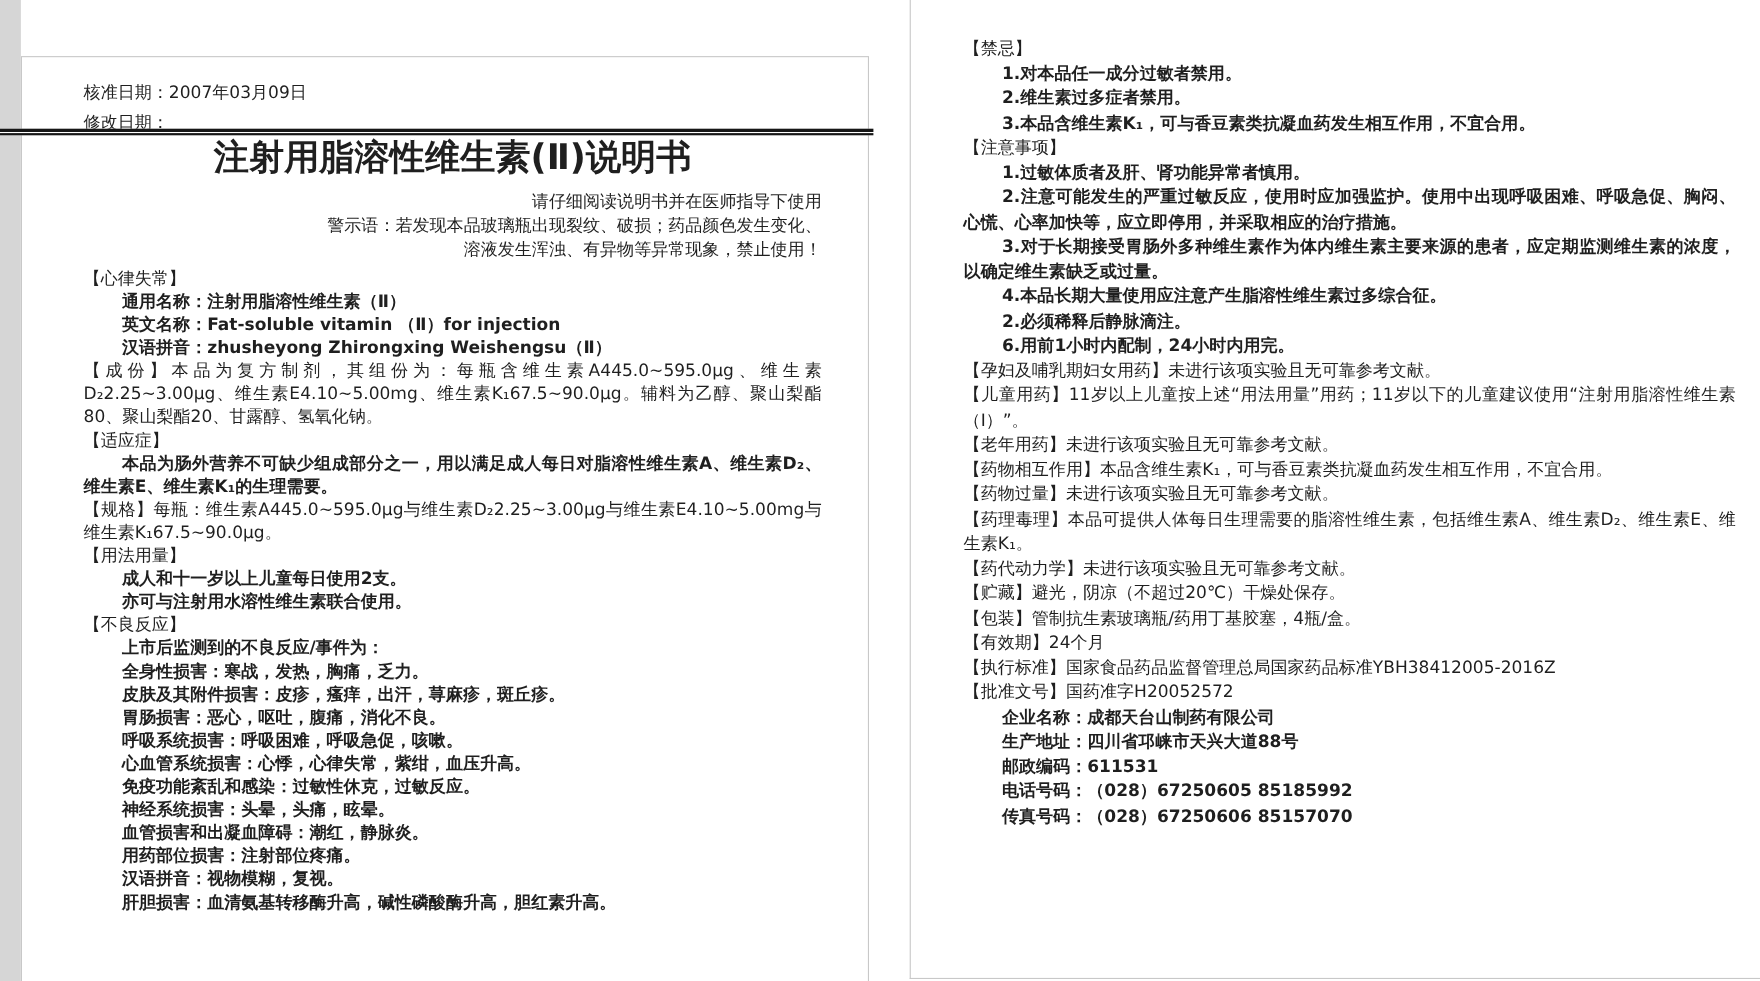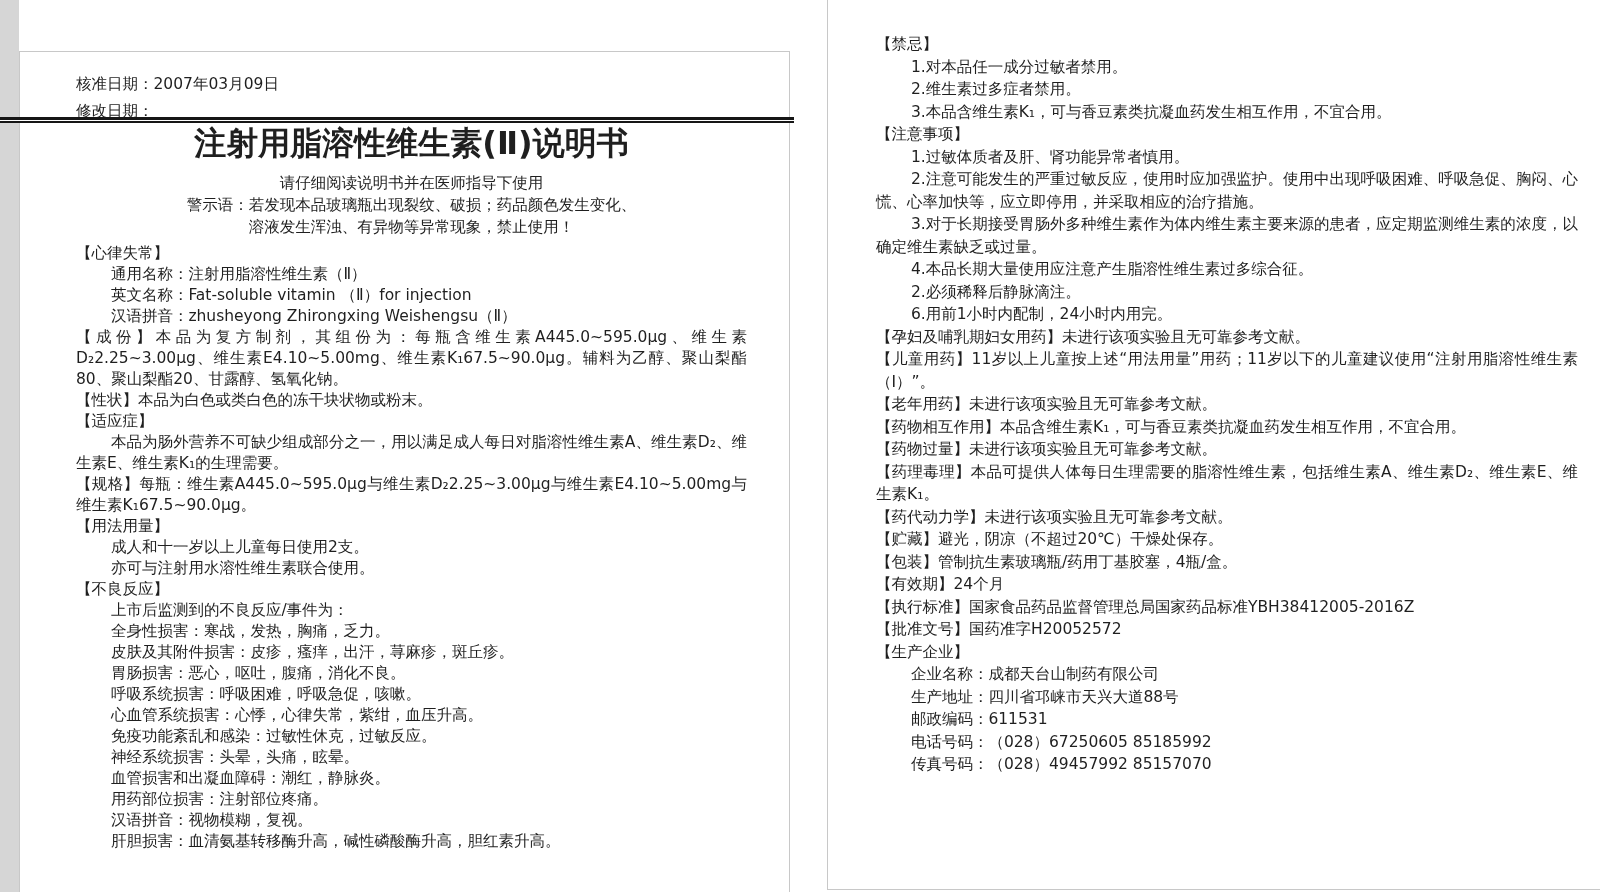--- a/index.html
+++ b/index.html
@@ -22,27 +22,27 @@
   .meta-line{font-size:15.5px;line-height:27px;white-space:nowrap;}
   .title{
     margin:3px 0 0 0;font-size:32px;line-height:30px;font-weight:bold;
     text-align:center;white-space:nowrap;
   }
   .rule{
     position:absolute;left:0;top:117px;width:794px;height:6px;
     box-sizing:border-box;background:#ffffff;
     border-top:3px solid #161616;border-bottom:2px solid #161616;
   }
-  .notice{margin-top:14px;text-align:center;font-size:15.5px;line-height:22px;}
+  .notice{margin-top:14px;text-align:right;font-size:15.5px;line-height:22px;}
   .body-block{margin-top:5px;font-size:15.5px;}
   .page-left  .body-block .para{line-height:21px;}
   .page-right .body-block{margin-top:0;}
   .page-right .body-block .para{line-height:22.5px;}
   .para{text-align:justify;}
-  .para.ind{text-indent:2.25em;}
+  .para.ind{text-indent:2.25em;font-weight:bold;}
 </style>
 </head>
 <body>
 
 <div class="edge-strip"></div>
 
 <div class="page page-left">
   <div class="meta">
     <div class="meta-line">核准日期：2007年03月09日</div>
     <div class="meta-line">修改日期：</div>
@@ -52,21 +52,20 @@
     <div>请仔细阅读说明书并在医师指导下使用</div>
     <div>警示语：若发现本品玻璃瓶出现裂纹、破损；药品颜色发生变化、</div>
     <div>溶液发生浑浊、有异物等异常现象，禁止使用！</div>
   </div>
   <div class="body-block">
       <div class="para">【心律失常】</div>
       <div class="para ind">通用名称：注射用脂溶性维生素（Ⅱ）</div>
       <div class="para ind">英文名称：Fat-soluble vitamin （Ⅱ）for injection</div>
       <div class="para ind">汉语拼音：zhusheyong Zhirongxing Weishengsu（Ⅱ）</div>
       <div class="para">【成份】本品为复方制剂，其组份为：每瓶含维生素A445.0~595.0μg、维生素D₂2.25~3.00μg、维生素E4.10~5.00mg、维生素K₁67.5~90.0μg。辅料为乙醇、聚山梨酯80、聚山梨酯20、甘露醇、氢氧化钠。</div>
-      <div class="para">【性状】本品为白色或类白色的冻干块状物或粉末。</div>
       <div class="para">【适应症】</div>
       <div class="para ind">本品为肠外营养不可缺少组成部分之一，用以满足成人每日对脂溶性维生素A、维生素D₂、维生素E、维生素K₁的生理需要。</div>
       <div class="para">【规格】每瓶：维生素A445.0~595.0μg与维生素D₂2.25~3.00μg与维生素E4.10~5.00mg与维生素K₁67.5~90.0μg。</div>
       <div class="para">【用法用量】</div>
       <div class="para ind">成人和十一岁以上儿童每日使用2支。</div>
       <div class="para ind">亦可与注射用水溶性维生素联合使用。</div>
       <div class="para">【不良反应】</div>
       <div class="para ind">上市后监测到的不良反应/事件为：</div>
       <div class="para ind">全身性损害：寒战，发热，胸痛，乏力。</div>
       <div class="para ind">皮肤及其附件损害：皮疹，瘙痒，出汗，荨麻疹，斑丘疹。</div>
@@ -102,20 +101,19 @@
       <div class="para">【老年用药】未进行该项实验且无可靠参考文献。</div>
       <div class="para">【药物相互作用】本品含维生素K₁，可与香豆素类抗凝血药发生相互作用，不宜合用。</div>
       <div class="para">【药物过量】未进行该项实验且无可靠参考文献。</div>
       <div class="para">【药理毒理】本品可提供人体每日生理需要的脂溶性维生素，包括维生素A、维生素D₂、维生素E、维生素K₁。</div>
       <div class="para">【药代动力学】未进行该项实验且无可靠参考文献。</div>
       <div class="para">【贮藏】避光，阴凉（不超过20℃）干燥处保存。</div>
       <div class="para">【包装】管制抗生素玻璃瓶/药用丁基胶塞，4瓶/盒。</div>
       <div class="para">【有效期】24个月</div>
       <div class="para">【执行标准】国家食品药品监督管理总局国家药品标准YBH38412005-2016Z</div>
       <div class="para">【批准文号】国药准字H20052572</div>
-      <div class="para">【生产企业】</div>
       <div class="para ind">企业名称：成都天台山制药有限公司</div>
       <div class="para ind">生产地址：四川省邛崃市天兴大道88号</div>
       <div class="para ind">邮政编码：611531</div>
       <div class="para ind">电话号码：（028）67250605 85185992</div>
-      <div class="para ind">传真号码：（028）49457992 85157070</div>
+      <div class="para ind">传真号码：（028）67250606 85157070</div>
     </div>
 </div>
 
 </body></html>

